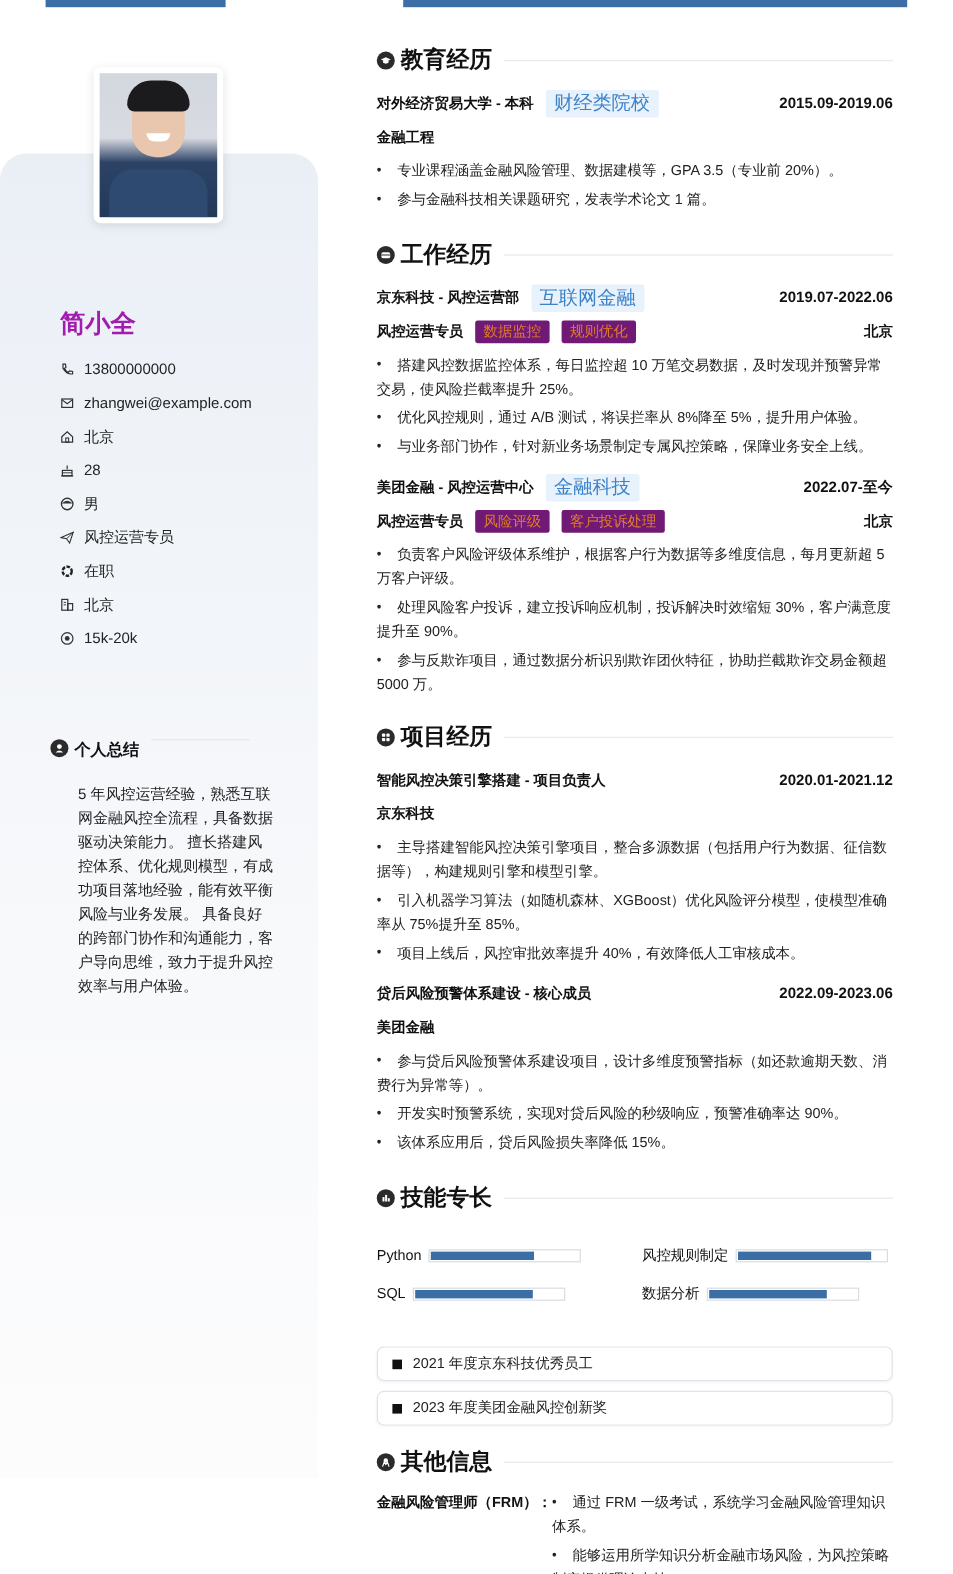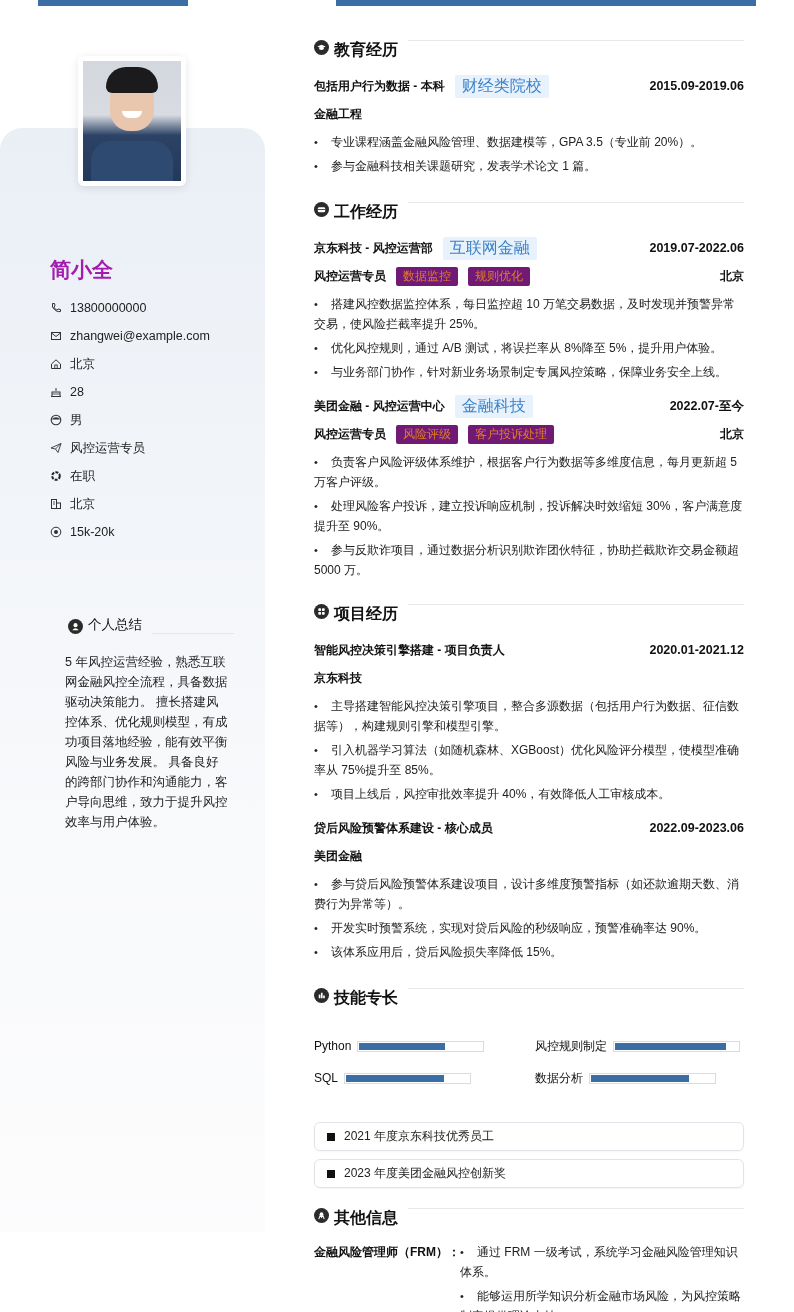--- a/index.html
+++ b/index.html
@@ -22,28 +22,28 @@
   .photo .smile { position: absolute; left: 39px; top: 50px; width: 20px; height: 7px; border-radius: 0 0 10px 10px; background: #fff; }
   .photo .collar { position: absolute; left: 8px; top: 80px; width: 82px; height: 40px; border-radius: 20px 20px 0 0; background: #2e4a70; }
 
   .name { position: absolute; left: 50px; top: 256px; font-size: 21px; font-weight: bold; color: #a21caf; }
 
   .info-list { position: absolute; left: 50px; top: 294px; width: 200px; }
   .info-row { height: 28px; display: flex; align-items: center; font-size: 12.5px; color: #222; }
   .info-row .ic { width: 12px; height: 12px; margin-right: 8px; display: inline-flex; align-items: center; justify-content: center; }
   .info-row .ic svg { width: 12px; height: 12px; }
 
-  .side-section-title { position: absolute; left: 68px; top: 616px; width: 166px; display: flex; align-items: flex-end; font-size: 13.5px; font-weight: normal; color: #111; }
+  .side-section-title { position: absolute; left: 42px; top: 616px; width: 166px; display: flex; align-items: flex-start; font-size: 13.5px; font-weight: bold; color: #111; }
   .side-section-title .line { flex: 1; height: 1px; background: #e3e6ea; margin-left: 10px; }
   .circ-icon { width: 15px; height: 15px; border-radius: 50%; background: #2b2b2b; display: inline-flex; align-items: center; justify-content: center; margin-right: 5px; }
   .circ-icon svg { width: 11px; height: 11px; }
   .summary { position: absolute; left: 65px; top: 652px; width: 164px; font-size: 12.5px; line-height: 20px; color: #222; }
 
   .main { position: absolute; left: 314px; top: 40px; width: 430px; }
-  .sec-title { display: flex; font-size: 16px; font-weight: bold; color: #111; height: 20px; }
+  .sec-title { display: flex; align-items: center; font-size: 19px; font-weight: bold; color: #111; height: 20px; }
   .sec-title .line { flex: 1; height: 1px; background: #e6e8eb; margin-left: 10px; }
 
   .row { display: flex; align-items: center; justify-content: space-between; height: 28px; font-weight: bold; font-size: 12px; color: #111; }
   .row .left { display: flex; align-items: center; }
   .tag-blue { display: inline-block; margin-left: 10px; padding: 1px 7px; background: #e8f2fc; color: #3c82c8; font-weight: normal; font-size: 16px; border-radius: 2px; }
   .tag-orange { display: inline-block; margin-left: 10px; padding: 1px 7px; background: #701a75; color: #e07c2a; font-weight: normal; font-size: 12px; border-radius: 2px; }
   .date { font-weight: bold; font-size: 12.5px; color: #111; }
 
   ul.bullets { list-style: none; }
   ul.bullets li { position: relative; font-size: 12px; line-height: 20px; color: #222; margin-bottom: 4px; padding-left: 0; text-indent: 17px; }
@@ -187,21 +187,21 @@
           <path d="M1.5 5 L6 3 L10.5 5 L6 7 Z" fill="#fff"></path>
           <path d="M3.5 6 L3.5 8 Q6 9.5 8.5 8 L8.5 6" fill="#fff"></path>
         </svg>
       </span>
     <span>教育经历</span>
     <span class="line"></span>
   </div>
   <div style="height:12px"></div>
   <div class="row">
     <div class="left">
-      <span>包括用户行为数据 - 本科</span>
+      <span>对外经济贸易大学 - 本科</span>
       <span class="tag-blue">财经类院校</span>
     </div>
     <span class="date">2015.09-2019.06</span>
   </div>
   <div class="row">
     <span>金融工程</span>
   </div>
   <ul class="bullets" style="margin-top:4px">
     <li>专业课程涵盖金融风险管理、数据建模等，GPA 3.5（专业前 20%）。</li>
     <li>参与金融科技相关课题研究，发表学术论文 1 篇。</li>

